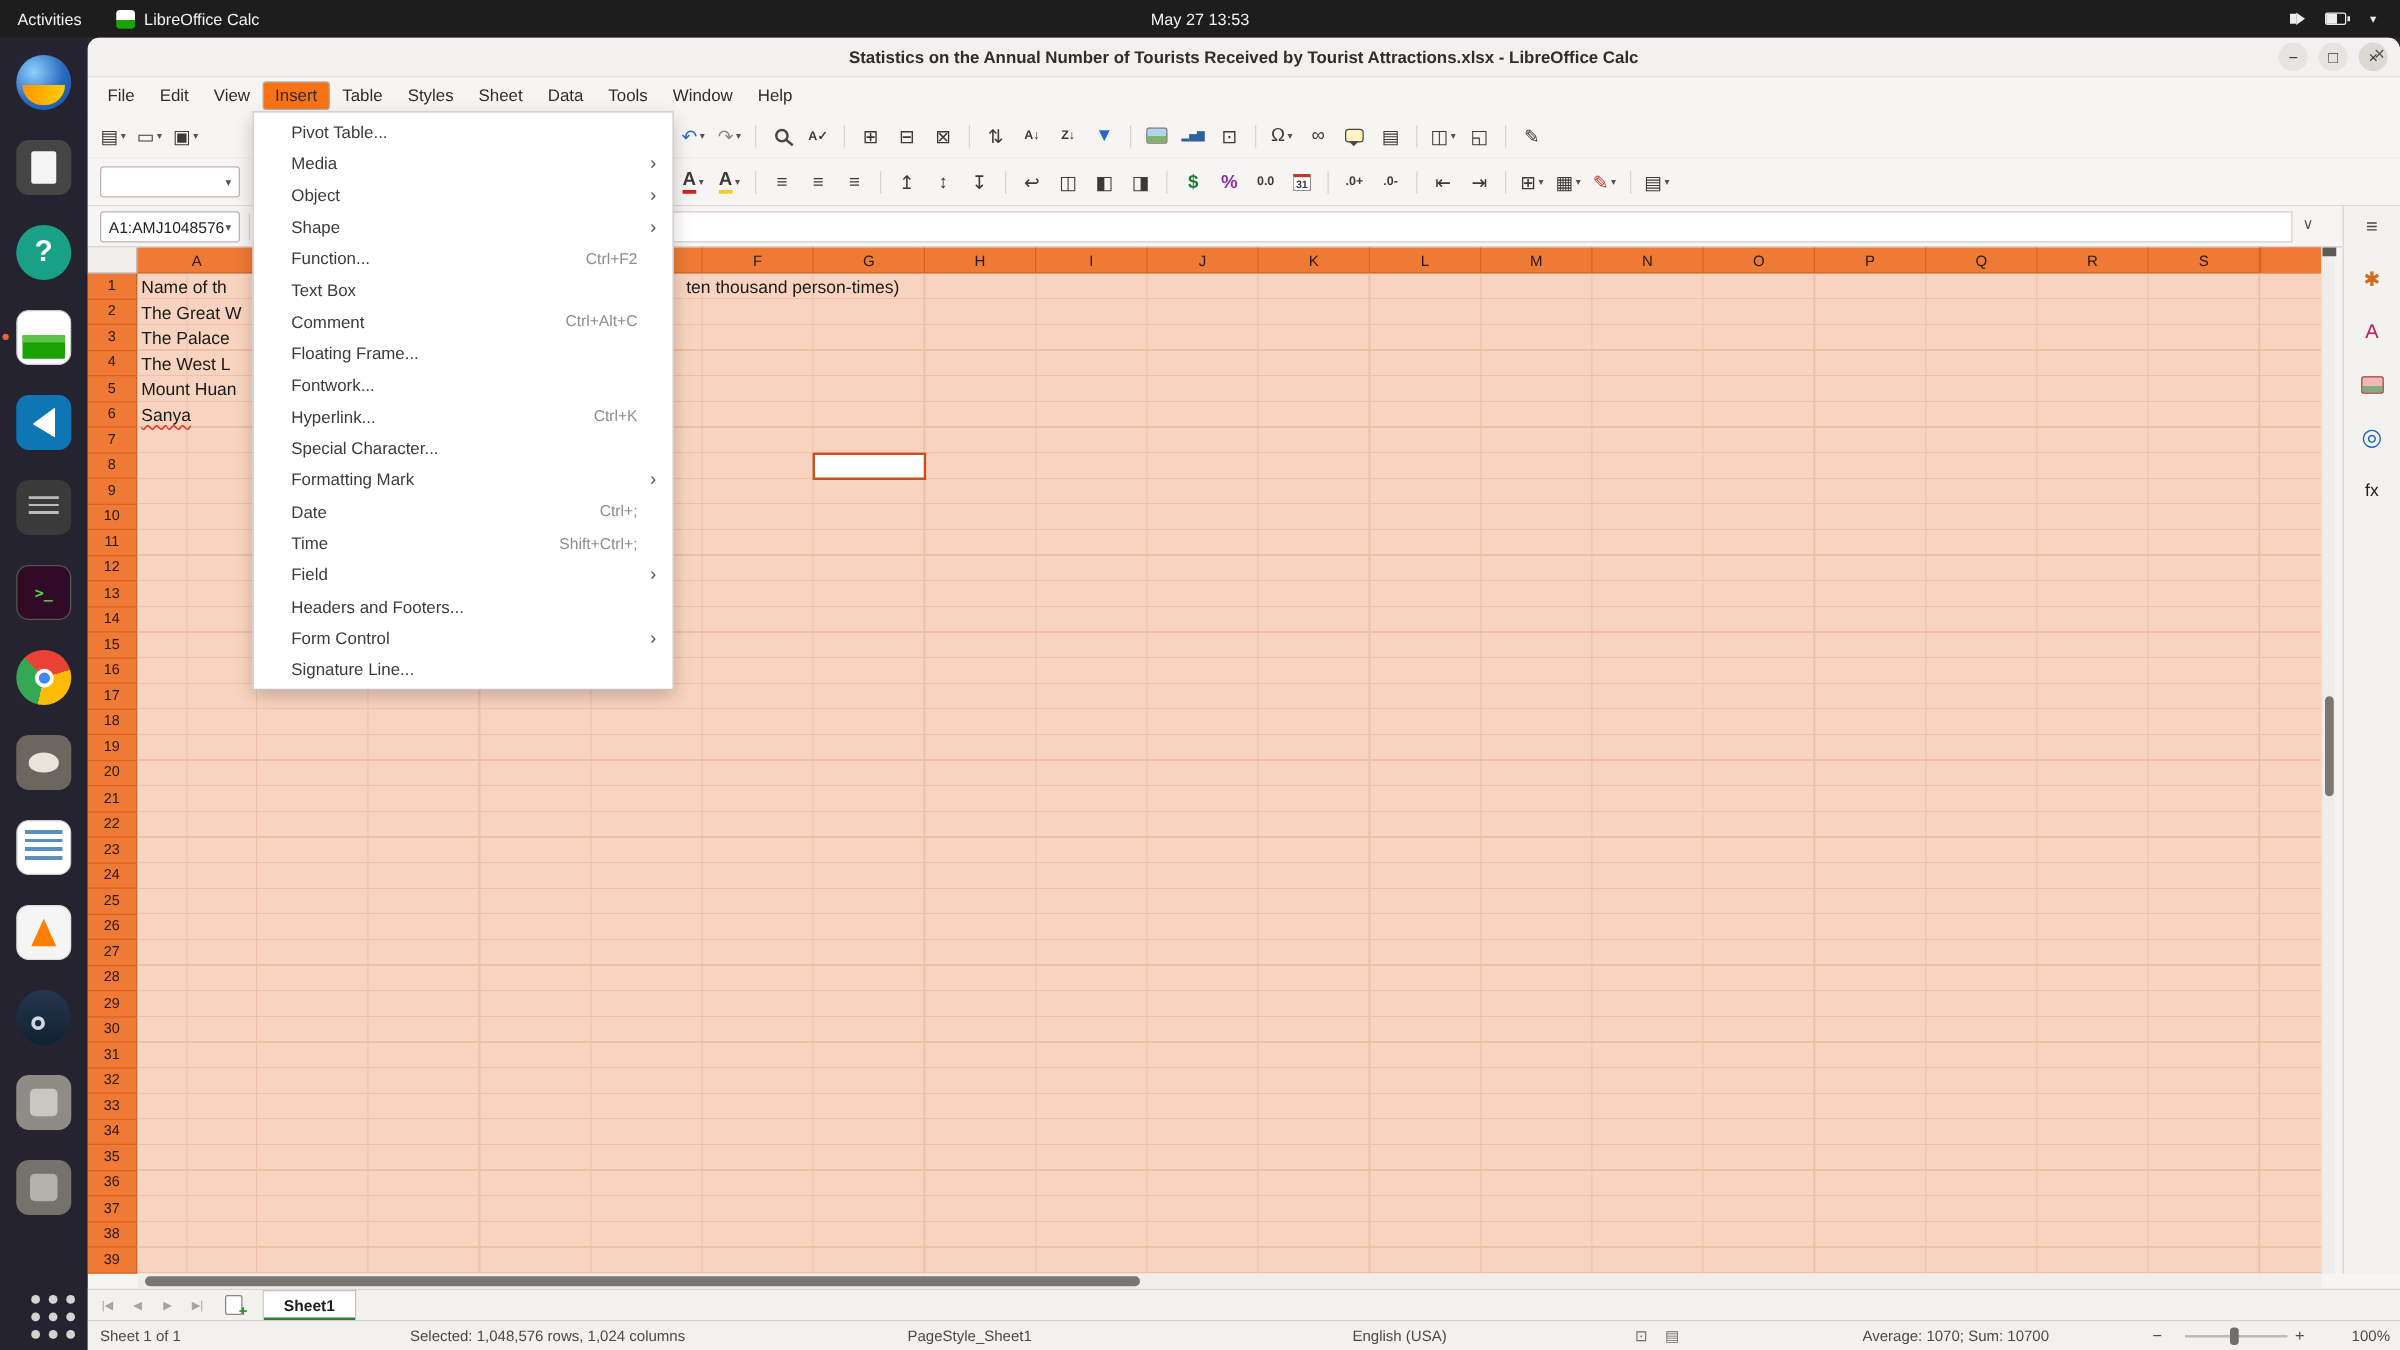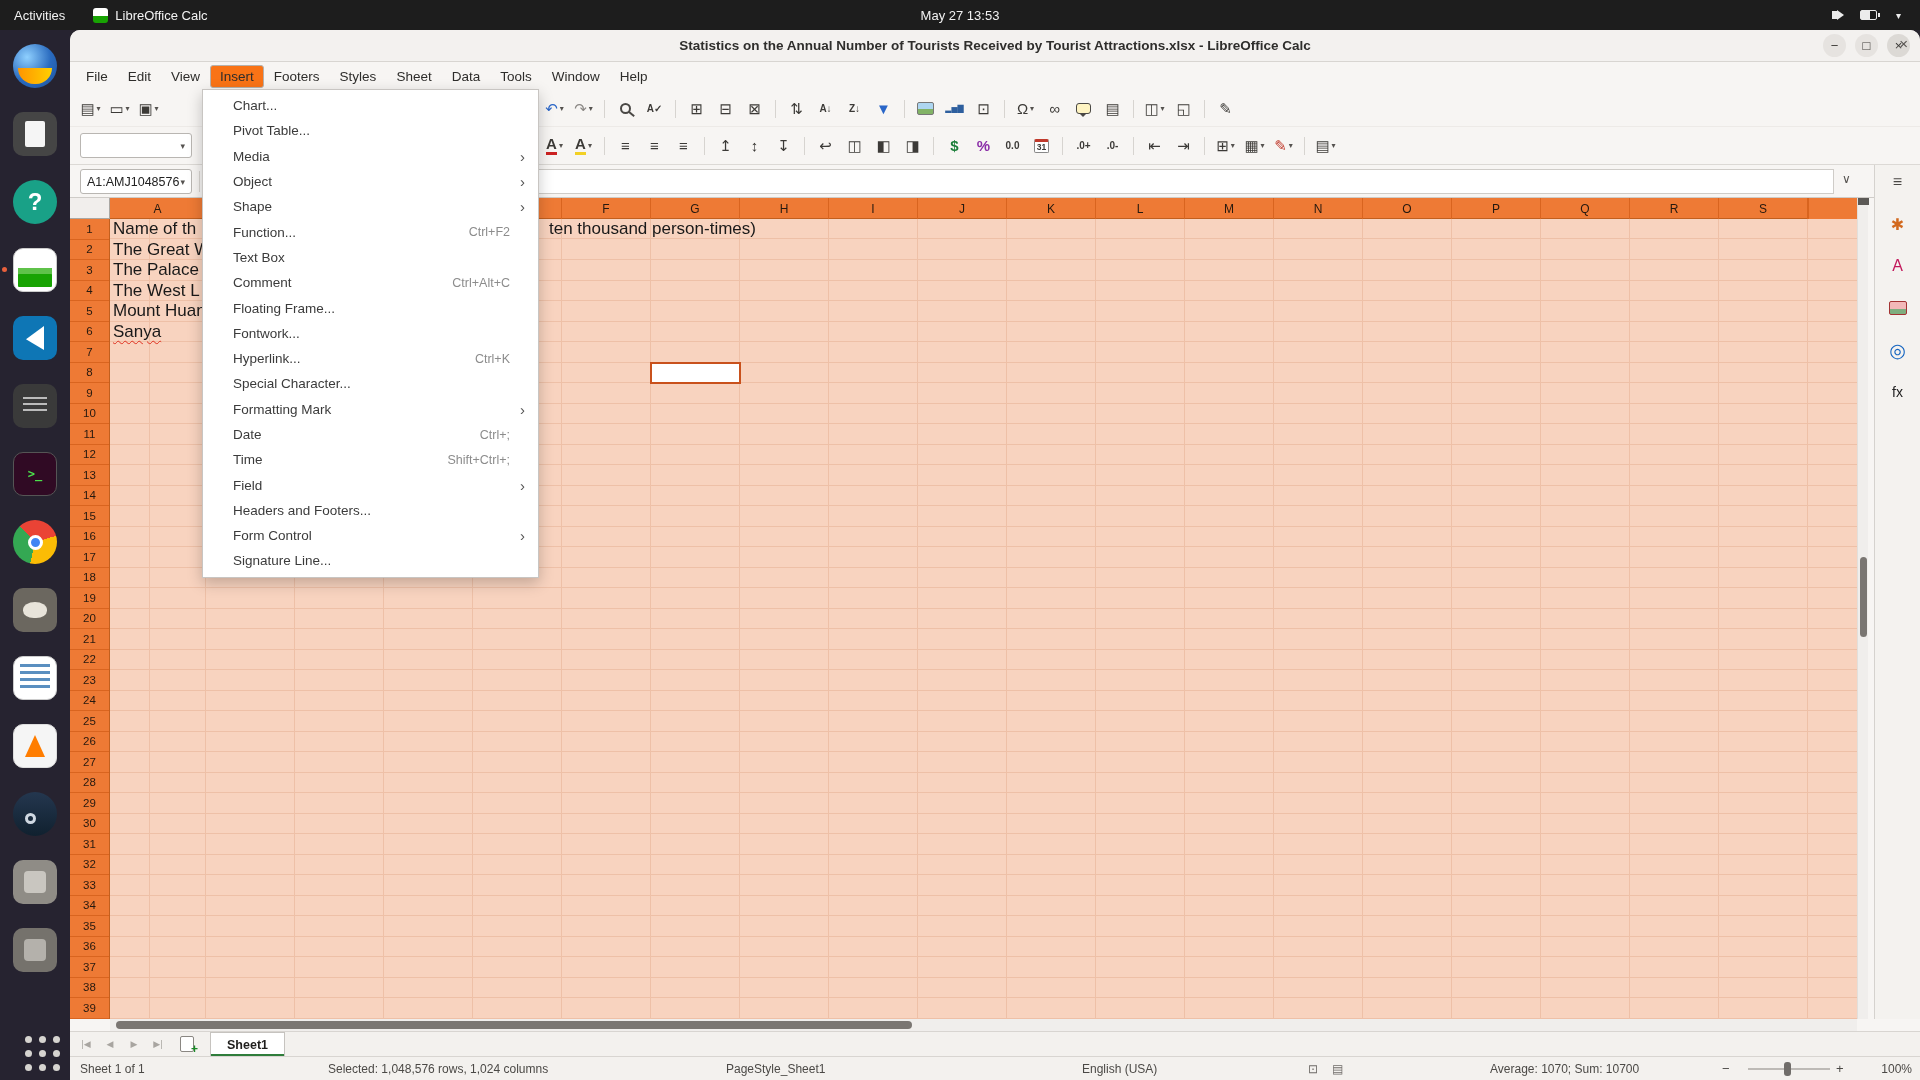--- a/index.html
+++ b/index.html
@@ -152,21 +152,21 @@
   .rh { height: 20.5px; display: flex; align-items: center; justify-content: center; font-size: 11.5px;
     color: #26190f; border-bottom: 1px solid #d9641f; }
   #gridbg { position: absolute; left: 40px; top: 189px; width: 1747px; height: 799.5px; overflow: hidden;
     background-color: #f8d3bf;
     background-image:
       linear-gradient(90deg, transparent 95px, #eec0a7 95px, #eec0a7 96px, transparent 96px),
       repeating-linear-gradient(90deg, transparent 0 88px, #eec0a7 88px 89px),
       repeating-linear-gradient(180deg, transparent 0 19.5px, #eec0a7 19.5px 20.5px);
     background-position: 0 0, 96px 0, 0 0;
     background-repeat: no-repeat, repeat, repeat; }
-  .cell { position: absolute; height: 20.5px; line-height: 20.5px; font-size: 17px; color: #191919;
+  .cell { position: absolute; height: 20.5px; line-height: 20.5px; font-size: 14px; color: #191919;
     white-space: nowrap; }
   #cell-a1-left { left: 3px; top: 0; }
   #cell-a1-right { left: 439px; top: 0; }
   #cell-a2 { left: 3px; top: 20.5px; }
   #cell-a3 { left: 3px; top: 41px; }
   #cell-a4 { left: 3px; top: 61.5px; }
   #cell-a5 { left: 3px; top: 82px; }
   #cell-a6 { left: 3px; top: 102.5px; text-decoration: underline wavy #e03020 1px;
     text-underline-offset: 3px; }
   #active-cell { position: absolute; left: 540px; top: 142.5px; width: 91px; height: 22px;
@@ -344,21 +344,21 @@
   <div id="menubar">
 
       <span class="mbi">File</span>
 
       <span class="mbi">Edit</span>
 
       <span class="mbi">View</span>
 
       <span class="mbi active">Insert</span>
 
-      <span class="mbi">Footers</span>
+      <span class="mbi">Table</span>
 
       <span class="mbi">Styles</span>
 
       <span class="mbi">Sheet</span>
 
       <span class="mbi">Data</span>
 
       <span class="mbi">Tools</span>
 
       <span class="mbi">Window</span>
@@ -829,25 +829,20 @@
 
         <div class="sb-tab c-dark">
           <i>fx</i>
         </div>
       </div>
   </div>
 
   <div id="insert-menu">
 
 
-      <div class="mi">
-        <span class="mi-label">Chart...</span>
-        <span class="mi-short"></span>
-        <span class="mi-arrow"></span>
-      </div>
 
       <div class="mi">
         <span class="mi-label">Pivot Table...</span>
         <span class="mi-short"></span>
         <span class="mi-arrow"></span>
       </div>
 
       <div class="mi">
         <span class="mi-label">Media</span>
         <span class="mi-short"></span>

